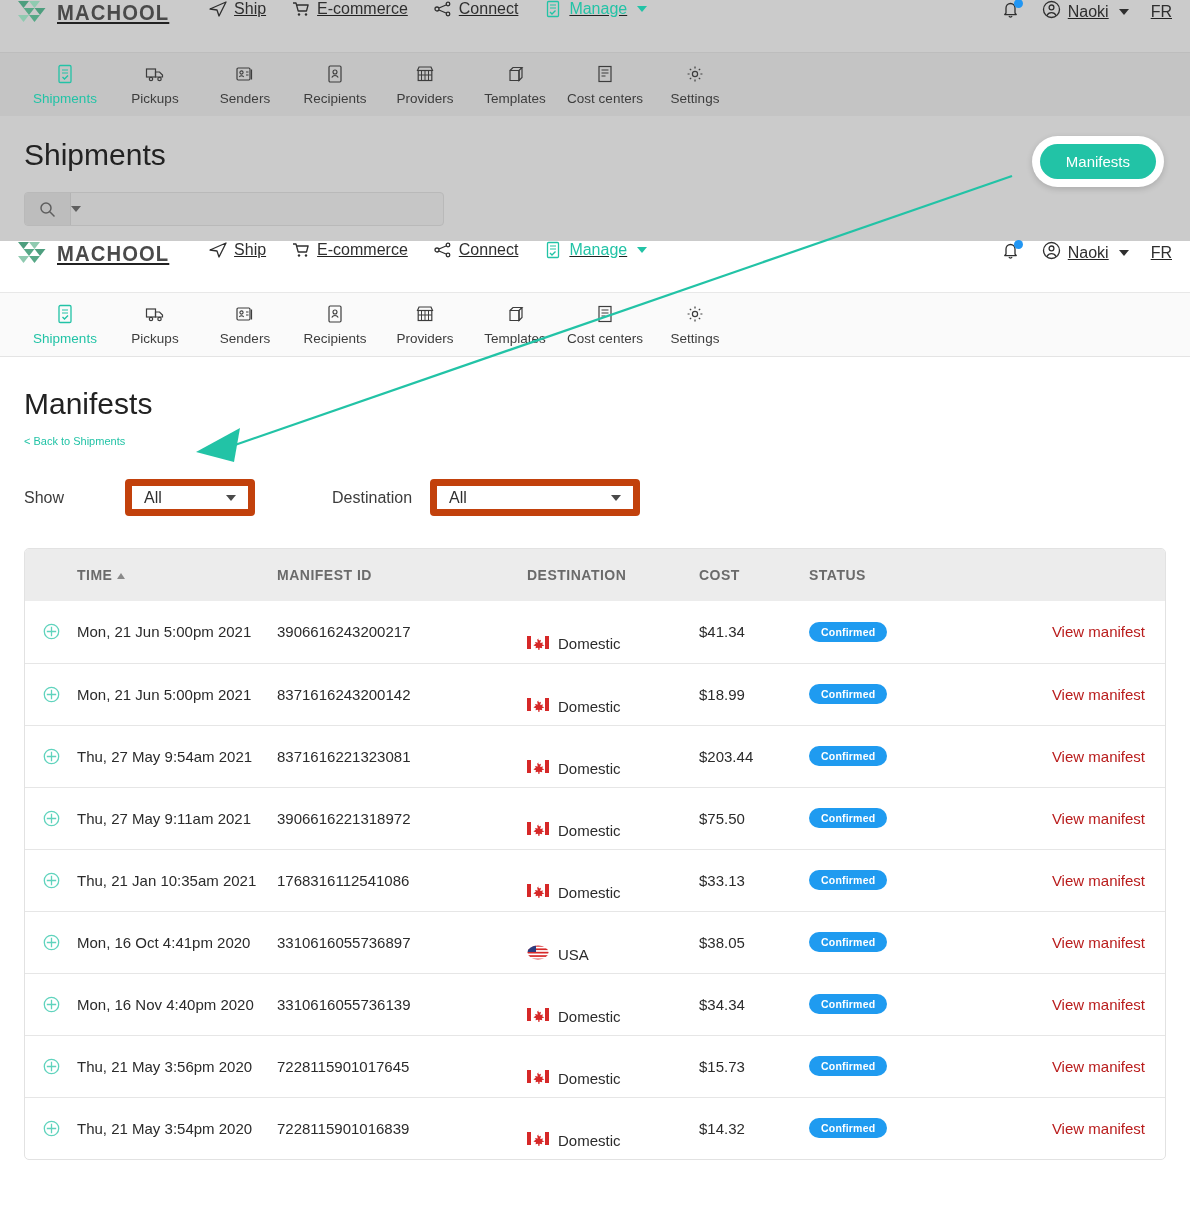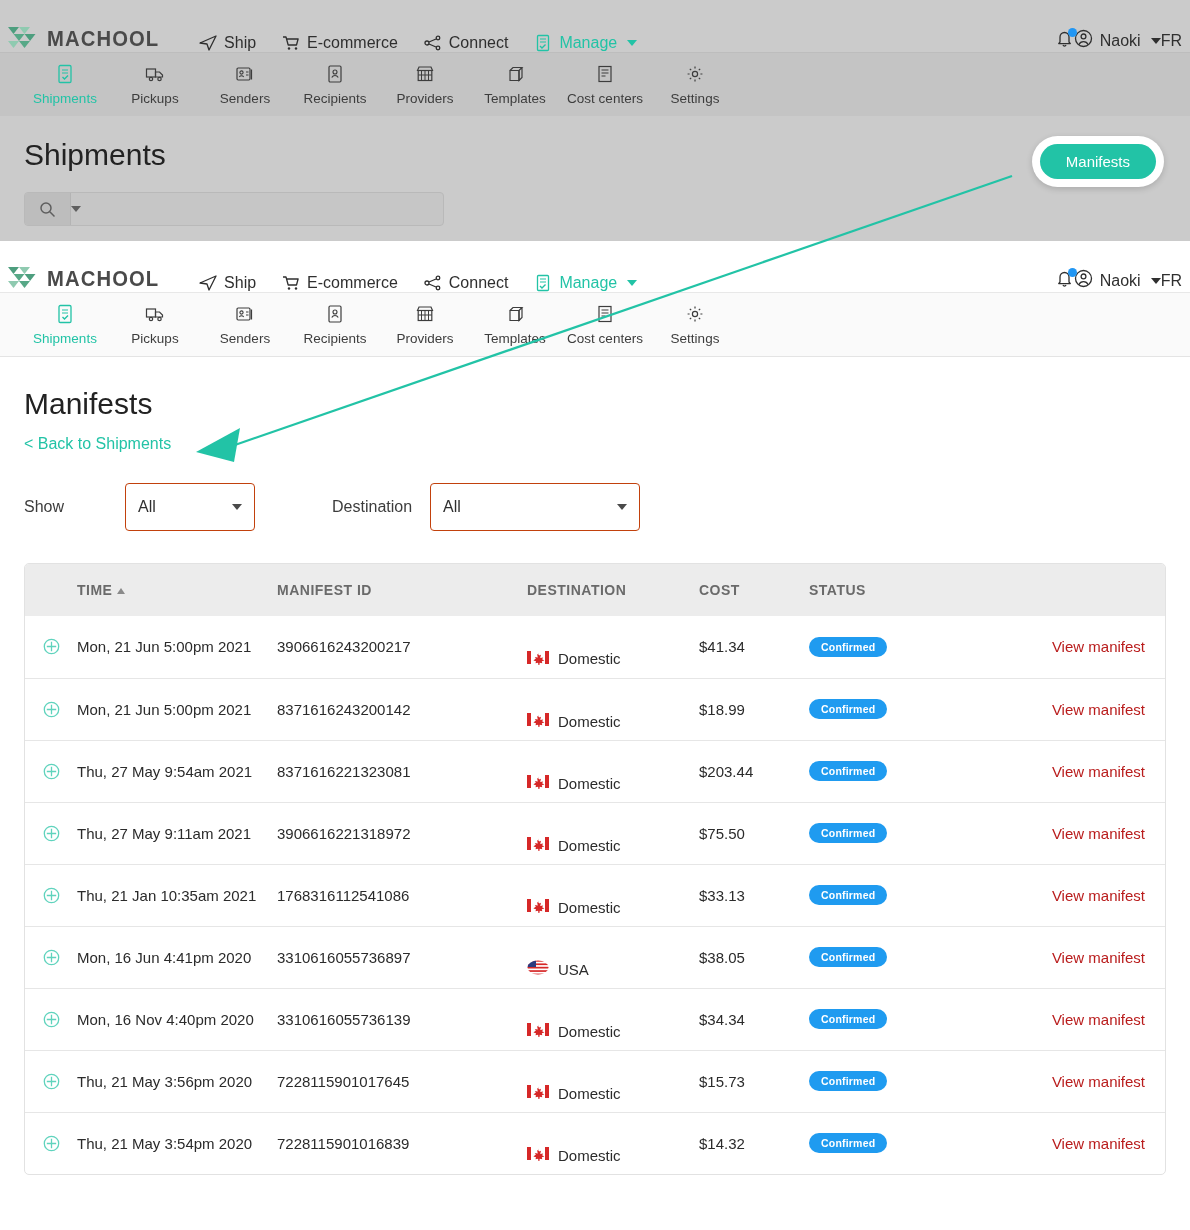--- a/index.html
+++ b/index.html
@@ -10,23 +10,24 @@
     background: #ffffff;
     color: #222222;
     position: relative;
     overflow: hidden;
   }
 
   
   .navbar {
     height: 52px;
     display: flex;
-    align-items: flex-end;
-    padding: 0 8px;
+    align-items: flex-start;
+    padding: 0 18px;
     position: relative;
+    text-decoration: underline;
   }
   .navbar.grey { background: #cbcbcb; }
   .navbar.white { background: #ffffff; border-bottom: 1px solid #e8e8e8; }
 
   .logo-wrap { display: flex; align-items: center; gap: 9px; margin-right: 30px; }
   .logo-mark { width: 30px; height: 26px; display: block; }
   .logo-text {
     font-family: "Liberation Sans Narrow", "Liberation Sans", sans-serif;
     font-size: 22px; font-weight: bold; letter-spacing: 1.2px;
     color: #4a4a4a; transform: scaleX(0.92); transform-origin: left center;
@@ -41,21 +42,21 @@
   .mainnav-item.active { color: #22c3a6; }
   .mainnav-item .ic { display: flex; align-items: center; }
   .caret {
     width: 0; height: 0; margin-left: 3px;
     border-left: 5px solid transparent;
     border-right: 5px solid transparent;
     border-top: 6px solid currentColor;
   }
 
   .nav-right {
-    margin-left: auto; display: flex; align-items: center; 
+    margin-left: auto; display: flex; align-items: center; gap: 22px;
   }
   .bell-wrap { position: relative; display: flex; align-items: center; cursor: pointer; }
   .bell-dot {
     position: absolute; top: -1px; right: -3px;
     width: 9px; height: 9px; border-radius: 50%;
     background: #2196f3;
   }
   .user-chip { display: flex; align-items: center; gap: 7px; font-size: 16px; color: #2f2f2f; cursor: pointer; }
   .lang { font-size: 16px; color: #2f2f2f; cursor: pointer; }
 
@@ -120,27 +121,27 @@
     font-family: "Liberation Sans", sans-serif;
   }
 
   
   .manifests-page { padding: 0 24px; background: #fff; }
   .manifests-title {
     font-size: 30px; margin: 30px 0 0 0; font-weight: normal; color: #222;
   }
   .back-link {
     display: inline-block; margin-top: 14px;
-    color: #22c3a6; font-size: 16px; text-decoration: none; cursor: pointer;
+    color: #22c3a6; font-size: 11px; text-decoration: none; cursor: pointer;
   }
 
   .filters { display: flex; align-items: center; margin-top: 30px; }
   .filter-label { font-size: 16px; color: #3c3c3c; }
   .select {
-    height: 48px; border: 1px solid #c2410c; border-radius: 4px;
+    height: 37px; border: 7px solid #c2410c; border-radius: 4px;
     background: #fff; display: flex; align-items: center;
     padding: 0 12px; font-size: 16px; color: #2f2f2f; cursor: pointer;
     position: relative;
   }
   .select .sel-caret {
     position: absolute; right: 12px;
     width: 0; height: 0;
     border-left: 5px solid transparent; border-right: 5px solid transparent;
     border-top: 6px solid #4a4a4a;
   }
@@ -720,21 +721,21 @@
           </tr>
           <tr>
             <td class="c-exp">
               <span class="expand-ic">
                 <svg width="17" height="17" viewBox="0 0 17 17">
                   <circle cx="8.5" cy="8.5" r="7.2" fill="none" stroke="#5fd3bd" stroke-width="1.3"></circle>
                   <path d="M8.5 3.8v9.4M3.8 8.5h9.4" stroke="#5fd3bd" stroke-width="1.3"></path>
                 </svg>
               </span>
             </td>
-            <td class="c-time">Mon, 16 Jun 4:41pm 2020</td>
+            <td class="c-time">Mon, 16 Oct 4:41pm 2020</td>
             <td class="c-mid">3310616055736897</td>
             <td class="c-dest">
               <span class="dest-cell">
                 <span><svg class="flag" viewBox="0 0 22 15">
                     <defs>
                       <clipPath id="usclip">
                         <ellipse cx="11" cy="7.5" rx="10.5" ry="7"></ellipse>
                       </clipPath>
                     </defs>
                     <g clip-path="url(#usclip)">

